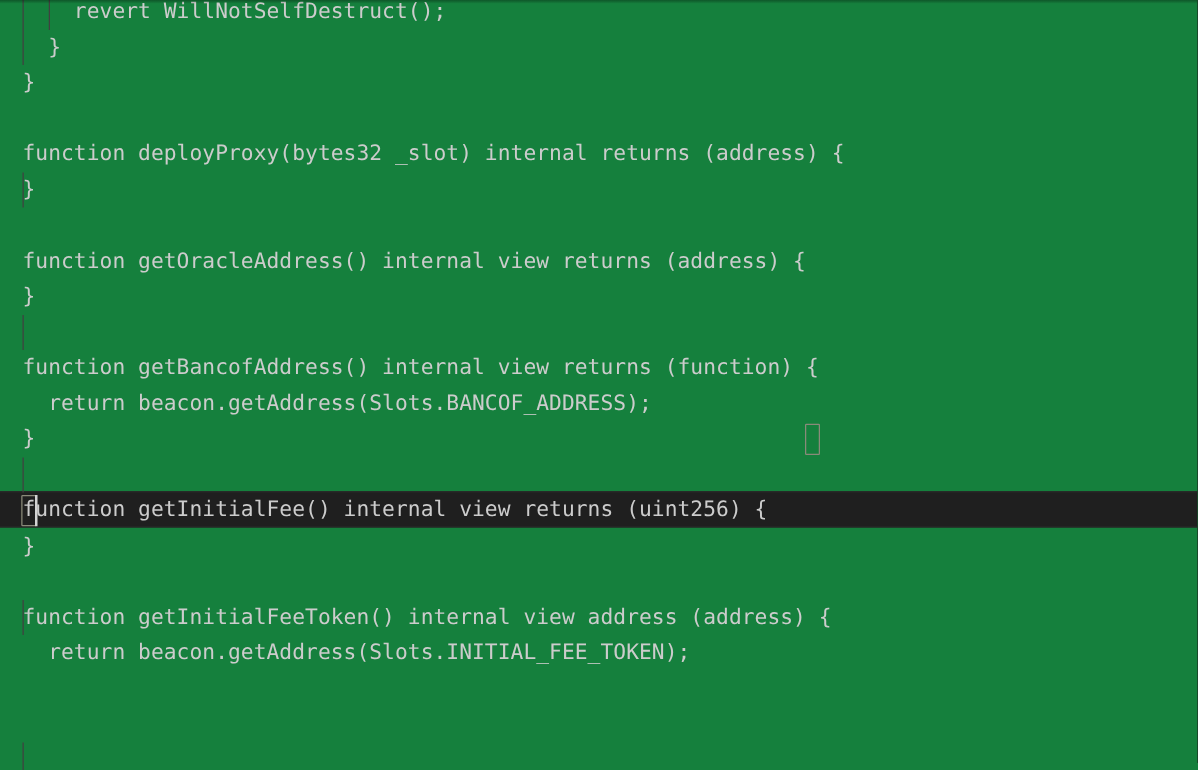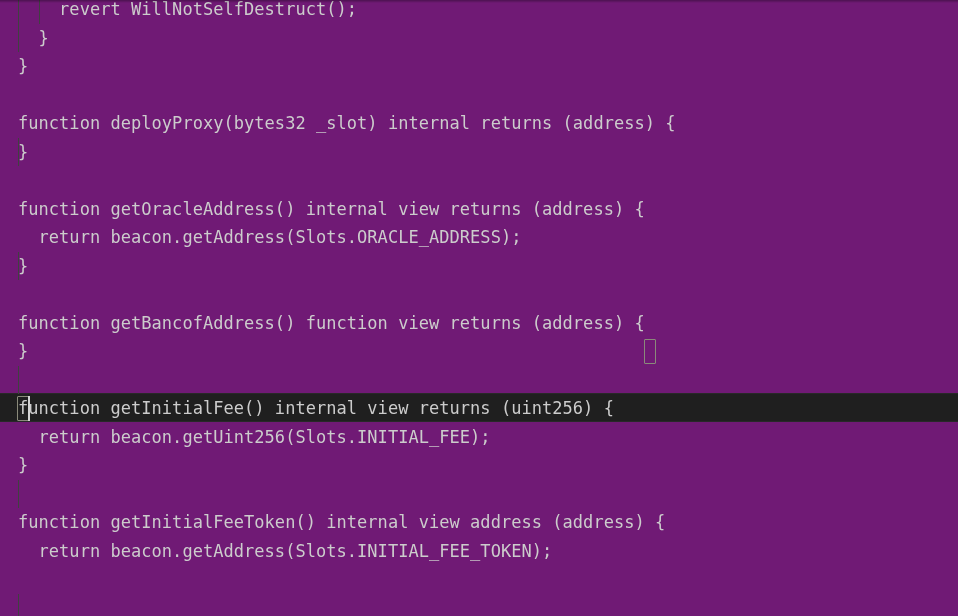--- a/index.html
+++ b/index.html
@@ -9,21 +9,21 @@
     padding: 0;
     width: 958px;
     height: 616px;
     overflow: hidden;
     background: #1f1f1f;
   }
   #editor {
     position: relative;
     width: 958px;
     height: 616px;
-    background: #701a75;
+    background: #15803d;
     font-family: "DejaVu Sans Mono", "Liberation Mono", monospace;
     font-size: 17px;
     line-height: 28.5px;
     color: #cccccc;
     overflow: hidden;
     -webkit-font-smoothing: antialiased;
   }
   
   #code-layer {
     position: absolute;
@@ -99,28 +99,27 @@
   <div id="code-layer">
 
   <div class="code-line">    revert WillNotSelfDestruct();</div>
       <div class="code-line">  }</div>
       <div class="code-line">}</div>
       <div class="code-line is-blank">&nbsp;</div>
       <div class="code-line">function deployProxy(bytes32 _slot) internal returns (address) {</div>
       <div class="code-line">}</div>
       <div class="code-line is-blank">&nbsp;</div>
       <div class="code-line">function getOracleAddress() internal view returns (address) {</div>
-      <div class="code-line">  return beacon.getAddress(Slots.ORACLE_ADDRESS);</div>
       <div class="code-line">}</div>
       <div class="code-line is-blank">&nbsp;</div>
-      <div class="code-line">function getBancofAddress() function view returns (address) {</div>
+      <div class="code-line">function getBancofAddress() internal view returns (function) {</div>
+      <div class="code-line">  return beacon.getAddress(Slots.BANCOF_ADDRESS);</div>
       <div class="code-line">}</div>
       <div class="code-line is-blank">&nbsp;</div>
       <div class="code-line">function getInitialFee() internal view returns (uint256) {</div>
-      <div class="code-line">  return beacon.getUint256(Slots.INITIAL_FEE);</div>
       <div class="code-line">}</div>
       <div class="code-line is-blank">&nbsp;</div>
       <div class="code-line">function getInitialFeeToken() internal view address (address) {</div>
       <div class="code-line">  return beacon.getAddress(Slots.INITIAL_FEE_TOKEN);</div>
     </div>
 
   <div id="decorations">
 
   <div class="indent-guide" style="left: 18px; top: -5px; height: 28.5px;"></div>
       <div class="indent-guide" style="left: 38.9px; top: -5px; height: 28.5px;"></div>

